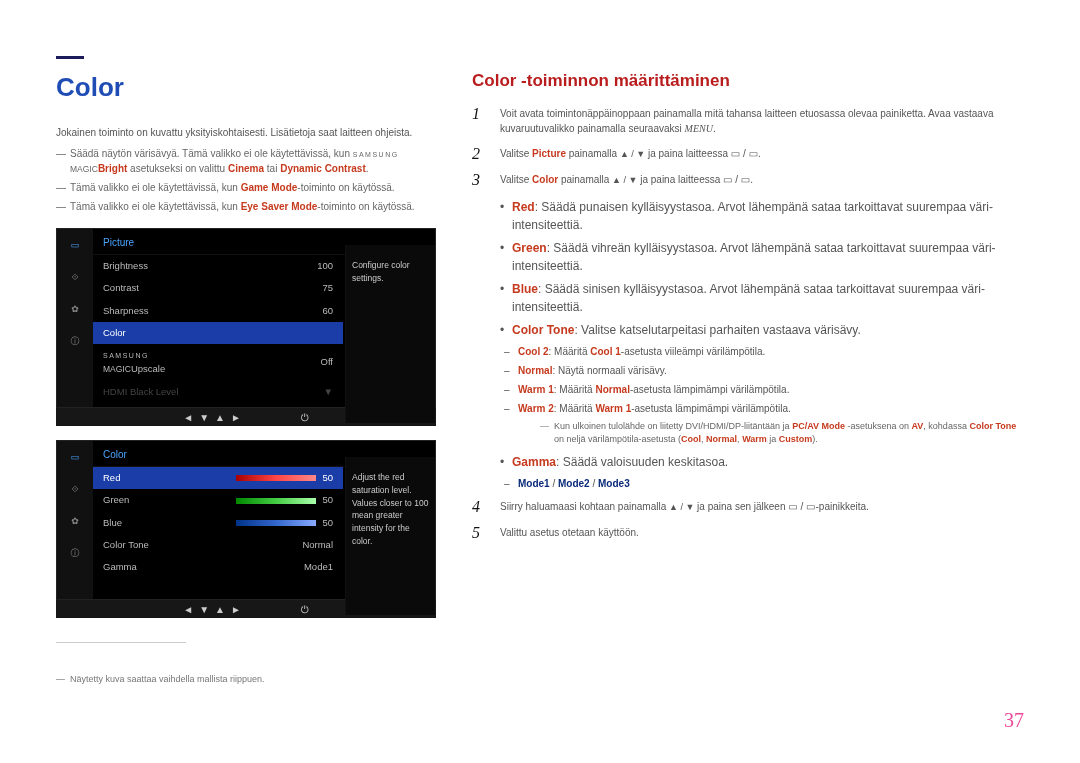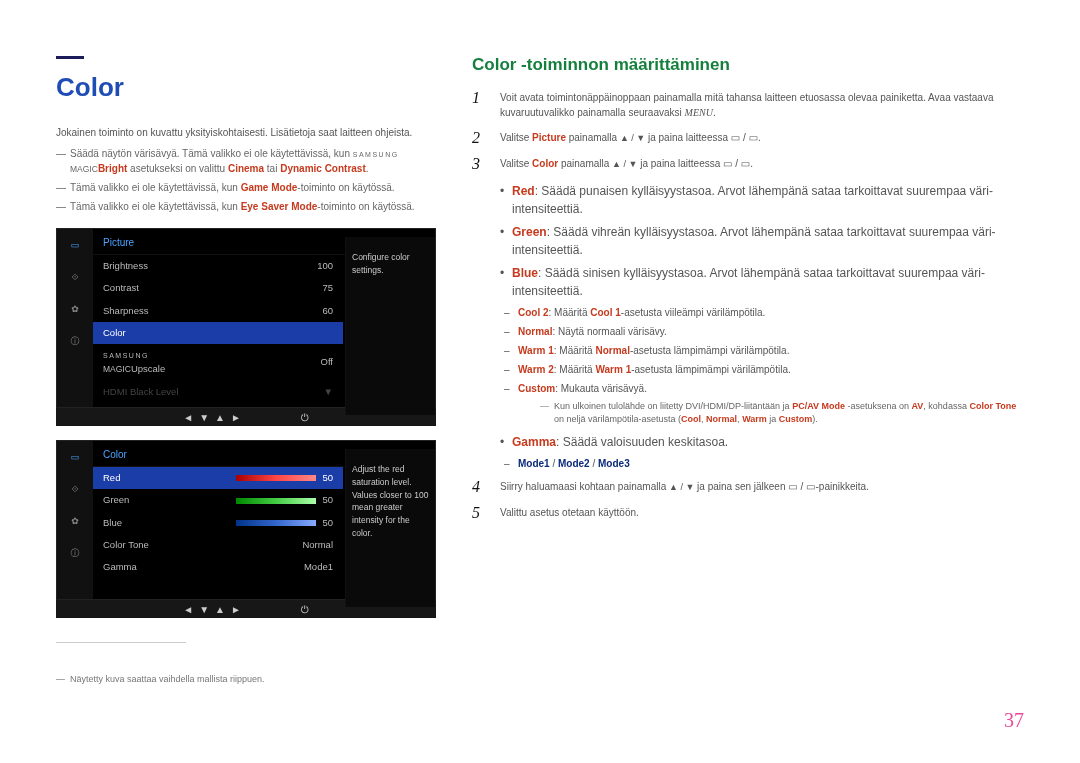--- a/index.html
+++ b/index.html
@@ -3,39 +3,39 @@
 <meta charset="utf-8">
 <style>
   * { box-sizing: border-box; margin: 0; padding: 0; }
   body { font-family: Arial, Helvetica, sans-serif; font-size: 11px; color: #333; background: #fff; width: 1080px; height: 763px; padding: 48px 56px 30px 56px; position: relative; line-height: 1.5; }
   .top-bar { position: absolute; left: 56px; top: 56px; width: 28px; height: 3px; background: #1c1c5a; }
   .page { display: flex; gap: 36px; }
   .col { flex: 1; }
   .col-left { flex: 0 0 380px; }
   .col-right { flex: 1; }
   h1.main { color: #1f4db5; font-size: 26px; font-weight: 600; margin-bottom: 18px; margin-top: 20px; }
-  h2.sub { color: #15803d; font-size: 17px; font-weight: 600; margin-bottom: 12px; margin-top: 4px; }
+  h2.sub { color: #b91c1c; font-size: 17px; font-weight: 600; margin-bottom: 12px; margin-top: 20px; }
   .para { font-size: 10px; color: #555; margin-bottom: 6px; }
   .note-list { margin-bottom: 14px; }
   .note-item { font-size: 10px; color: #666; margin-bottom: 4px; padding-left: 14px; position: relative; }
   .note-item::before { content: "―"; position: absolute; left: 0; }
   .hl { color: #c63a1e; font-weight: 600; }
   .hlb { color: #0b2a7a; font-weight: 600; }
   .osd { background: #000; border: 1px solid #222; display: flex; margin-bottom: 14px; font-size: 9px; color: #ccc; position: relative; }
   .osd-side { width: 36px; background: #111; display: flex; flex-direction: column; align-items: center; padding-top: 8px; gap: 14px; }
   .osd-side .ic { width: 20px; height: 18px; display: flex; align-items: center; justify-content: center; color: #888; }
   .ic.display { color: #4aa3ff; }
   .osd-main { flex: 1; display: flex; flex-direction: column; position: relative; }
   .osd-title { color: #4aa3ff; font-size: 10px; padding: 6px 10px 4px; border-bottom: 1px solid #111; }
   .osd-rows { padding: 0 0 4px 0; }
   .osd-row { display: flex; justify-content: space-between; padding: 4px 10px; font-size: 9.5px; color: #bbb; align-items: center; }
   .osd-row.sel { background: #1a3da8; color: #fff; }
   .osd-row.sel2 { background: #1a3da8; color: #fff; }
   .osd-row.dim { color: #444; }
-  .osd-desc { position: absolute; right: 0; top: 8px; width: 90px; background: #0a0a0a; padding: 14px 6px; font-size: 8.5px; color: #ccc; border-left: 1px solid #111; height: 100%; }
+  .osd-desc { position: absolute; right: 0; top: 16px; width: 90px; background: #0a0a0a; padding: 14px 6px; font-size: 8.5px; color: #ccc; border-left: 1px solid #111; height: 100%; }
   .osd-bottom { background: #171717; height: 18px; display: flex; align-items: center; justify-content: center; gap: 10px; color: #ccc; font-size: 10px; }
   .osd-bottom .navs { display: flex; gap: 6px; }
   .osd-bottom .pwr { margin-left: 50px; }
   .bar { display: inline-block; height: 6px; width: 80px; vertical-align: middle; margin-right: 6px; }
   .bar.red { background: linear-gradient(to right, #a00, #f44, #f88); }
   .bar.green { background: linear-gradient(to right, #080, #4c4, #afa); }
   .bar.blue { background: linear-gradient(to right, #038, #36c, #8af); }
   .tiny { font-size: 8.5px; }
   .magic { font-size: 7px; letter-spacing: 1.5px; }
 
@@ -197,26 +197,26 @@
         <div class="step-body">
           <span>Valitse </span><span class="hl">Color</span><span> painamalla </span><span class="arrow">▲ / ▼</span><span> ja paina laitteessa </span><span>▭ / ▭</span><span>.</span>
         </div>
       </div>
     </div>
 
     <div class="bullets">
       <div class="bul"><span class="hl">Red</span><span>: Säädä punaisen kylläisyystasoa. Arvot lähempänä sataa tarkoittavat suurempaa väri-intensiteettiä.</span></div>
       <div class="bul"><span class="hl">Green</span><span>: Säädä vihreän kylläisyystasoa. Arvot lähempänä sataa tarkoittavat suurempaa väri-intensiteettiä.</span></div>
       <div class="bul"><span class="hl">Blue</span><span>: Säädä sinisen kylläisyystasoa. Arvot lähempänä sataa tarkoittavat suurempaa väri-intensiteettiä.</span></div>
+      <div class="bul"><span class="hl">Color Tone</span><span>: Valitse katselutarpeitasi parhaiten vastaava värisävy.</span></div>
 
       <div class="subb"><span class="hl">Cool 2</span><span>: Määritä </span><span class="hl">Cool 1</span><span>-asetusta viileämpi värilämpötila.</span></div>
       <div class="subb"><span class="hl">Normal</span><span>: Näytä normaali värisävy.</span></div>
       <div class="subb"><span class="hl">Warm 1</span><span>: Määritä </span><span class="hl">Normal</span><span>-asetusta lämpimämpi värilämpötila.</span></div>
       <div class="subb"><span class="hl">Warm 2</span><span>: Määritä </span><span class="hl">Warm 1</span><span>-asetusta lämpimämpi värilämpötila.</span></div>
-      <div class="subb"><span class="hl">Custom</span><span>: Mukauta värisävyä.</span></div>
 
       <div class="tip">
         <span>Kun ulkoinen tulolähde on liitetty DVI/HDMI/DP-liitäntään ja </span><span class="hl">PC/AV Mode</span><span> -asetuksena on </span><span class="hl">AV</span><span>, kohdassa </span><span class="hl">Color Tone</span><span> on neljä värilämpötila-asetusta (</span><span class="hl">Cool</span>, <span class="hl">Normal</span>, <span class="hl">Warm</span> ja <span class="hl">Custom</span><span>).</span>
       </div>
 
       <div class="bul"><span class="hl">Gamma</span><span>: Säädä valoisuuden keskitasoa.</span></div>
       <div class="subb">
         <span class="hlb">Mode1</span> / <span class="hlb">Mode2</span> / <span class="hlb">Mode3</span>
       </div>
     </div>

